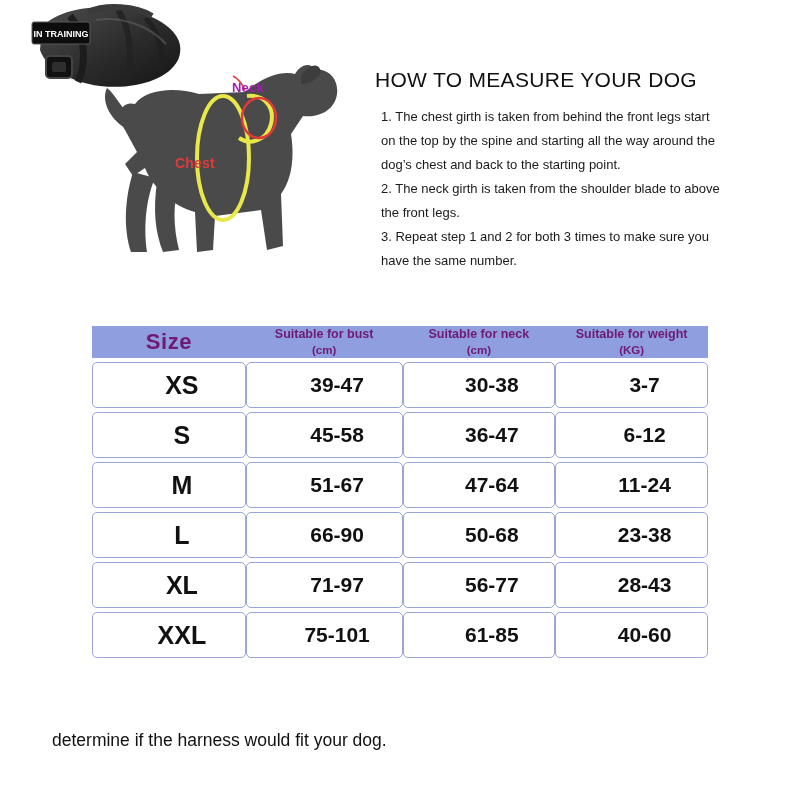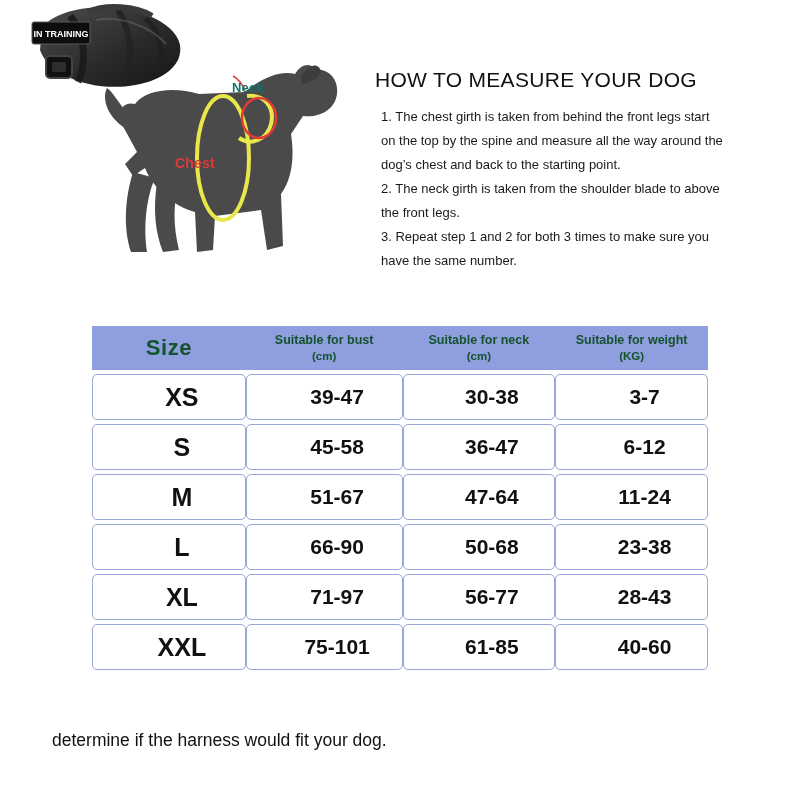--- a/index.html
+++ b/index.html
@@ -43,21 +43,21 @@
     height: 220px;
   }
   .dog-illustration svg { display: block; }
 
   .label-neck {
     position: absolute;
     left: 232px;
     top: 80px;
     font-size: 13px;
     font-weight: bold;
-    color: #0f766e;
+    color: #a21caf;
     letter-spacing: .2px;
   }
   .label-chest {
     position: absolute;
     left: 175px;
     top: 155px;
     font-size: 14px;
     font-weight: bold;
     color: #e03a3a;
     letter-spacing: .2px;
@@ -94,23 +94,23 @@
     border-spacing: 0 4px;
   }
   .size-table th, .size-table td {
     border: 1px solid #9aa6d6;
     text-align: center;
     vertical-align: middle;
     background: #ffffff;
   }
   .size-table thead th {
     background: #8e9ede;
-    color: #14532d;
+    color: #701a75;
     border-color: #8e9ede;
-    padding: 6px 2px;
+    padding: 0 2px;
     font-size: 12.5px;
     font-weight: bold;
     line-height: 1.25;
   }
   .size-table thead th.size-head {
     font-size: 22px;
     font-weight: bold;
     letter-spacing: .5px;
   }
   .size-table thead th .unit {
@@ -206,21 +206,21 @@
       <path d="M150 30 C146 22, 142 18, 138 16" fill="none" stroke="#e03a3a" stroke-width="1.6"></path>
     </svg>
   </div>
 
   <div class="label-neck">Neck</div>
   <div class="label-chest">Chest</div>
 
   <div class="instructions">
     <h1>HOW TO MEASURE YOUR DOG</h1>
     <p>1. The chest girth is taken from behind the front legs start</p>
-    <p>on the top by the spine and measure all the way around the</p>
+    <p>on the top by the spine and starting all the way around the</p>
     <p>dog’s chest and back to the starting point.</p>
     <p>2. The neck girth is taken from the shoulder blade to above</p>
     <p>the front legs.</p>
     <p>3. Repeat step 1 and 2 for both 3 times to make sure you</p>
     <p>have the same number.</p>
   </div>
 </div>
 
 <table class="size-table">
   <thead>

